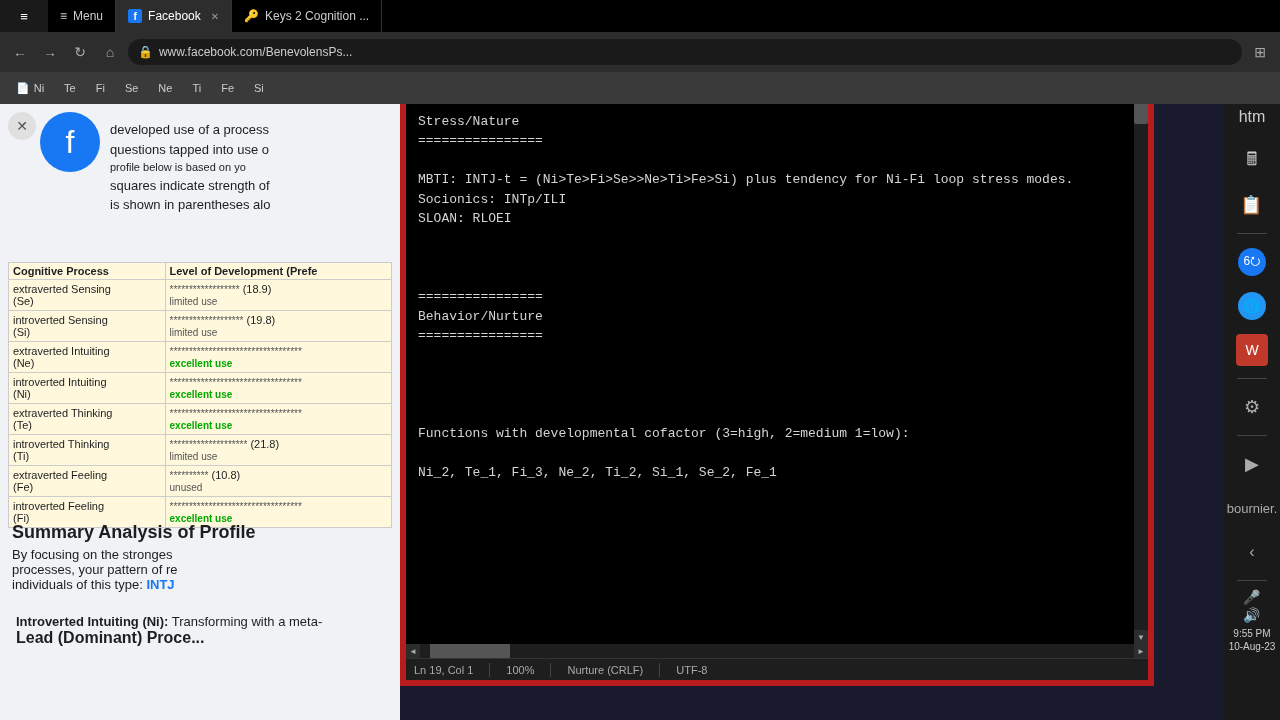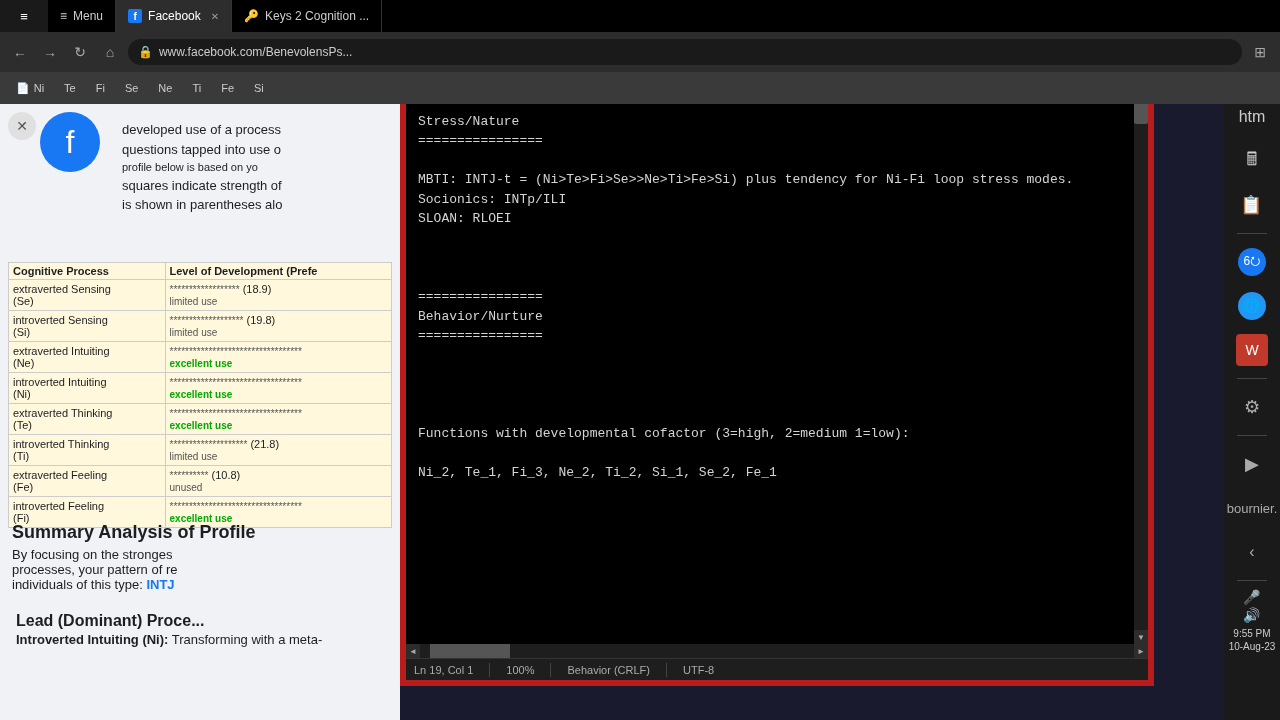--- a/index.html
+++ b/index.html
@@ -135,21 +135,21 @@
       width: 60px; height: 60px;
       border-radius: 50%;
       background: #1877f2;
       display: flex; align-items: center; justify-content: center;
       font-size: 32px; color: #fff;
       z-index: 150;
     }
 
     .fb-text-area {
       position: absolute;
-      top: 112px; left: 12px;
+      top: 112px; left: 0;
       width: 400px;
       padding: 8px 16px;
       font-size: 13px;
       color: #1c1e21;
       line-height: 1.5;
     }
 
     .fb-table-area {
       position: absolute;
       top: 260px; left: 0;
@@ -509,22 +509,22 @@
       </tbody>
     </table>
   </div>
 
   <div style="position:absolute;top:410px;left:0;width:400px;padding:8px 12px;">
     <div style="font-size:18px;font-weight:bold;color:#1c1e21;">Summary Analysis of Profile</div>
     <div style="font-size:13px;color:#1c1e21;margin-top:4px;">By focusing on the stronges<br>processes, your pattern of re<br>individuals of this type: <span style="color:#1877f2;font-weight:bold;">INTJ</span></div>
   </div>
 
   <div style="position:absolute;top:500px;left:0;width:400px;padding:8px 16px;">
+    <div style="font-size:13px;color:#1c1e21;margin-top:2px;"><span style="font-weight:bold;">Introverted Intuiting (Ni):</span> Transforming with a meta-</div>
     <div style="font-size:16px;font-weight:bold;color:#1c1e21;">Lead (Dominant) Proce...</div>
-    <div style="font-size:13px;color:#1c1e21;margin-top:2px;"><span style="font-weight:bold;">Introverted Intuiting (Ni):</span> Transforming with a meta-</div>
   </div>
 </div>
 
 <div class="notepad-window">
 
   <div class="notepad-titlebar">
     <span style="margin-right:8px;font-size:14px;">📝</span>
     <span class="notepad-title-text">*Untitled - Notepad</span>
     <div class="notepad-controls">
       <div class="notepad-ctrl-btn">—</div>
@@ -577,21 +577,21 @@
       <div class="notepad-scrollbar-h-thumb"></div>
     </div>
     <div class="notepad-scrollbar-h-right">►</div>
   </div>
 
   <div class="notepad-statusbar">
     <span class="statusbar-item">Ln 19, Col 1</span>
     <div class="statusbar-divider"></div>
     <span class="statusbar-item">100%</span>
     <div class="statusbar-divider"></div>
-    <span class="statusbar-item">Behavior (CRLF)</span>
+    <span class="statusbar-item">Nurture (CRLF)</span>
     <div class="statusbar-divider"></div>
     <span class="statusbar-item">UTF-8</span>
   </div>
 </div>
 
 <div class="right-sidebar">
   <div class="rs-icon">
     <div class="rs-icon-img" style="background:#2196F3;">🌐</div>
   </div>
   <div class="rs-divider"></div>

